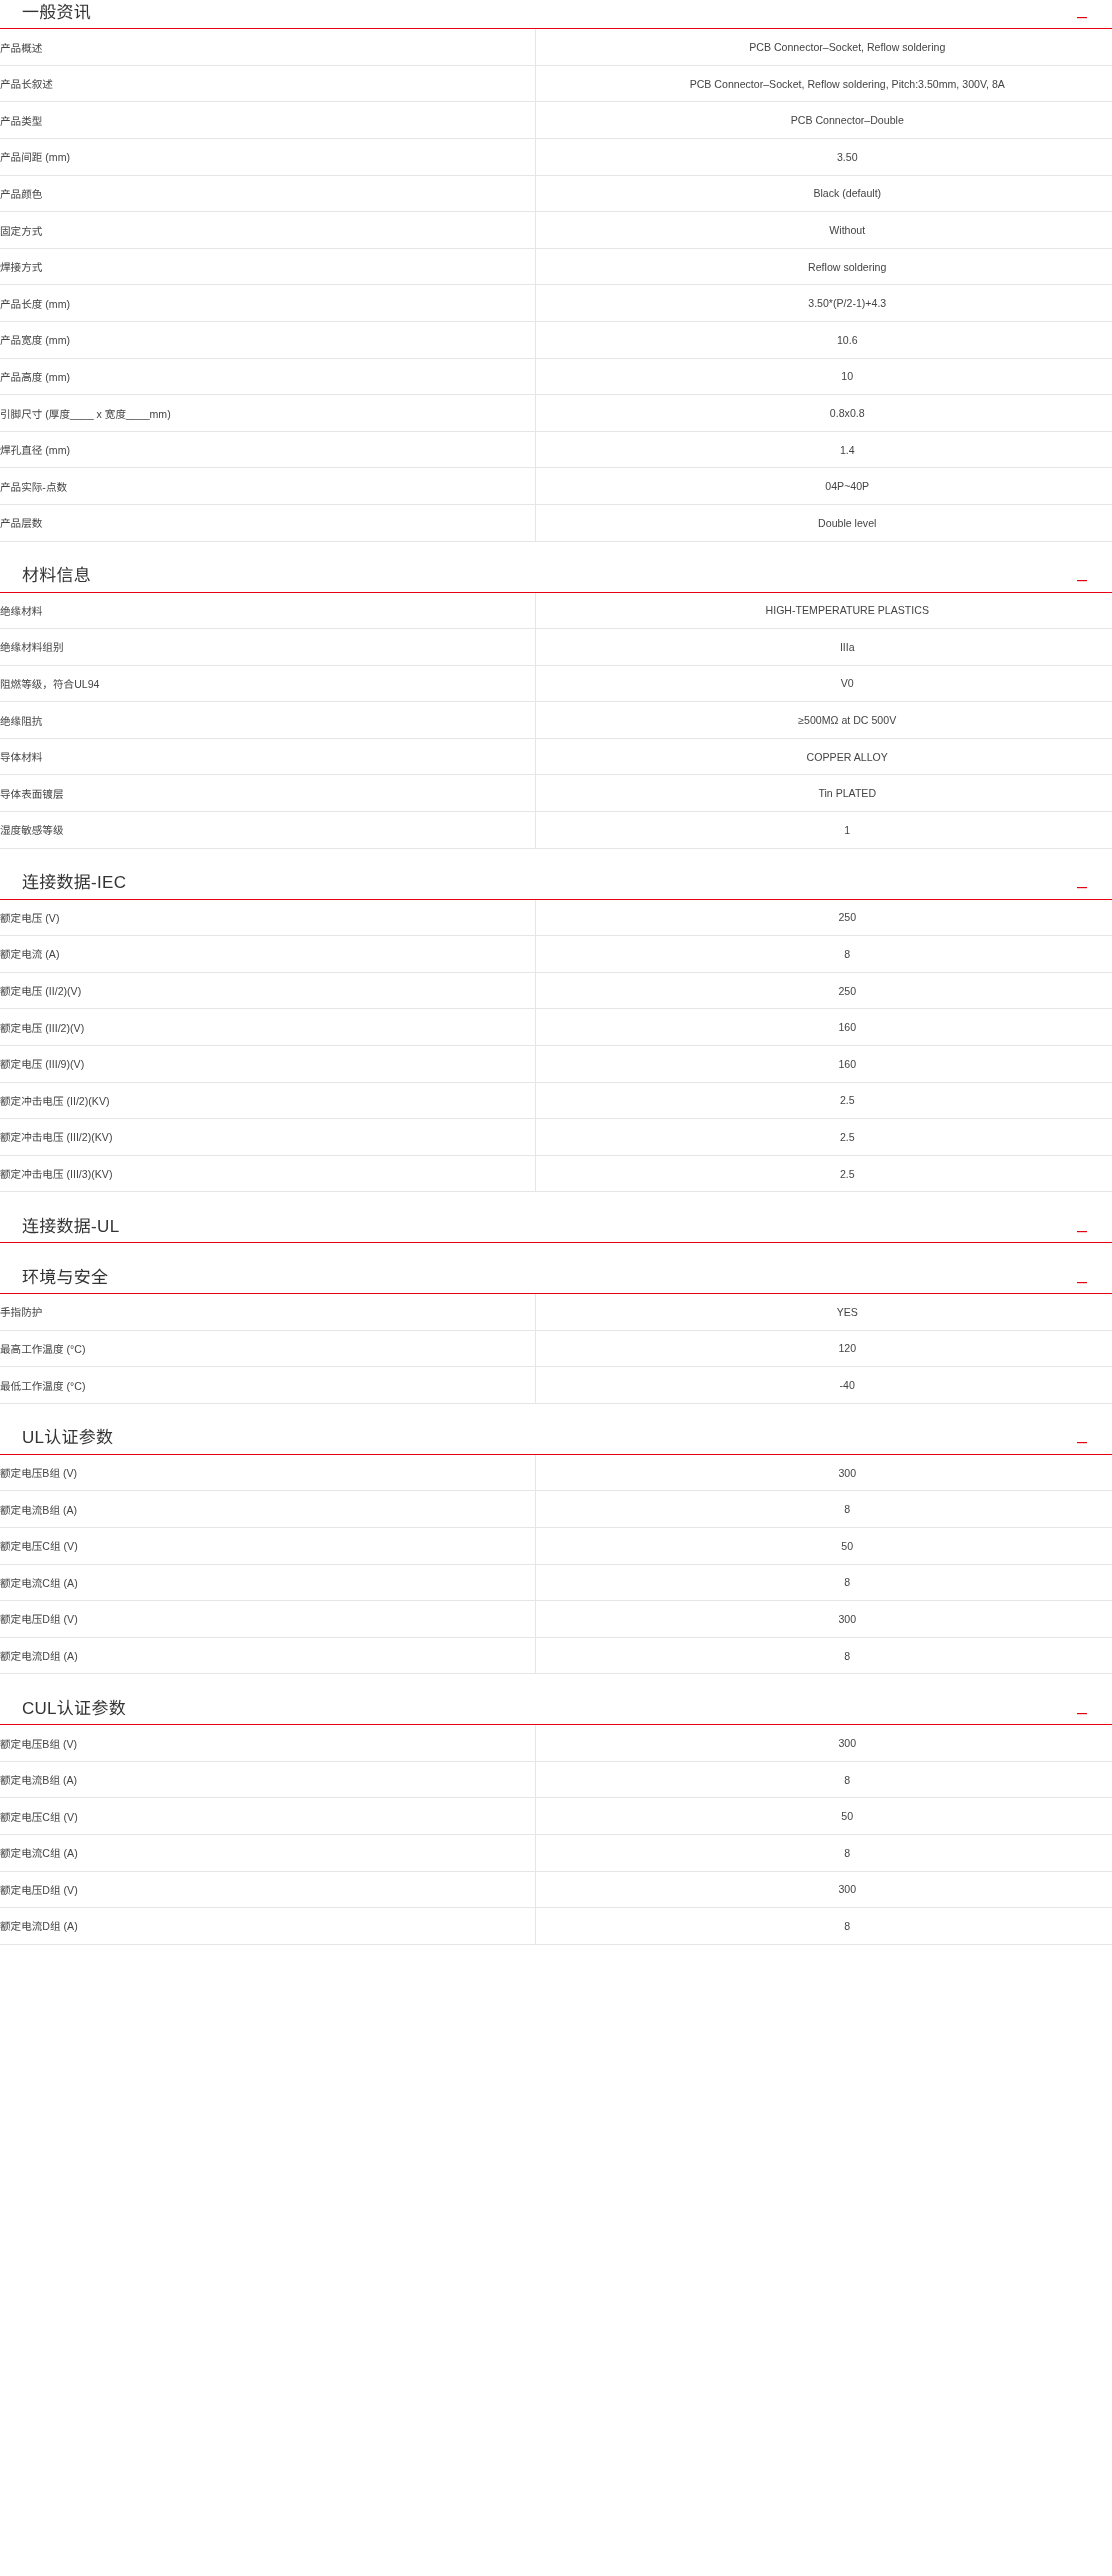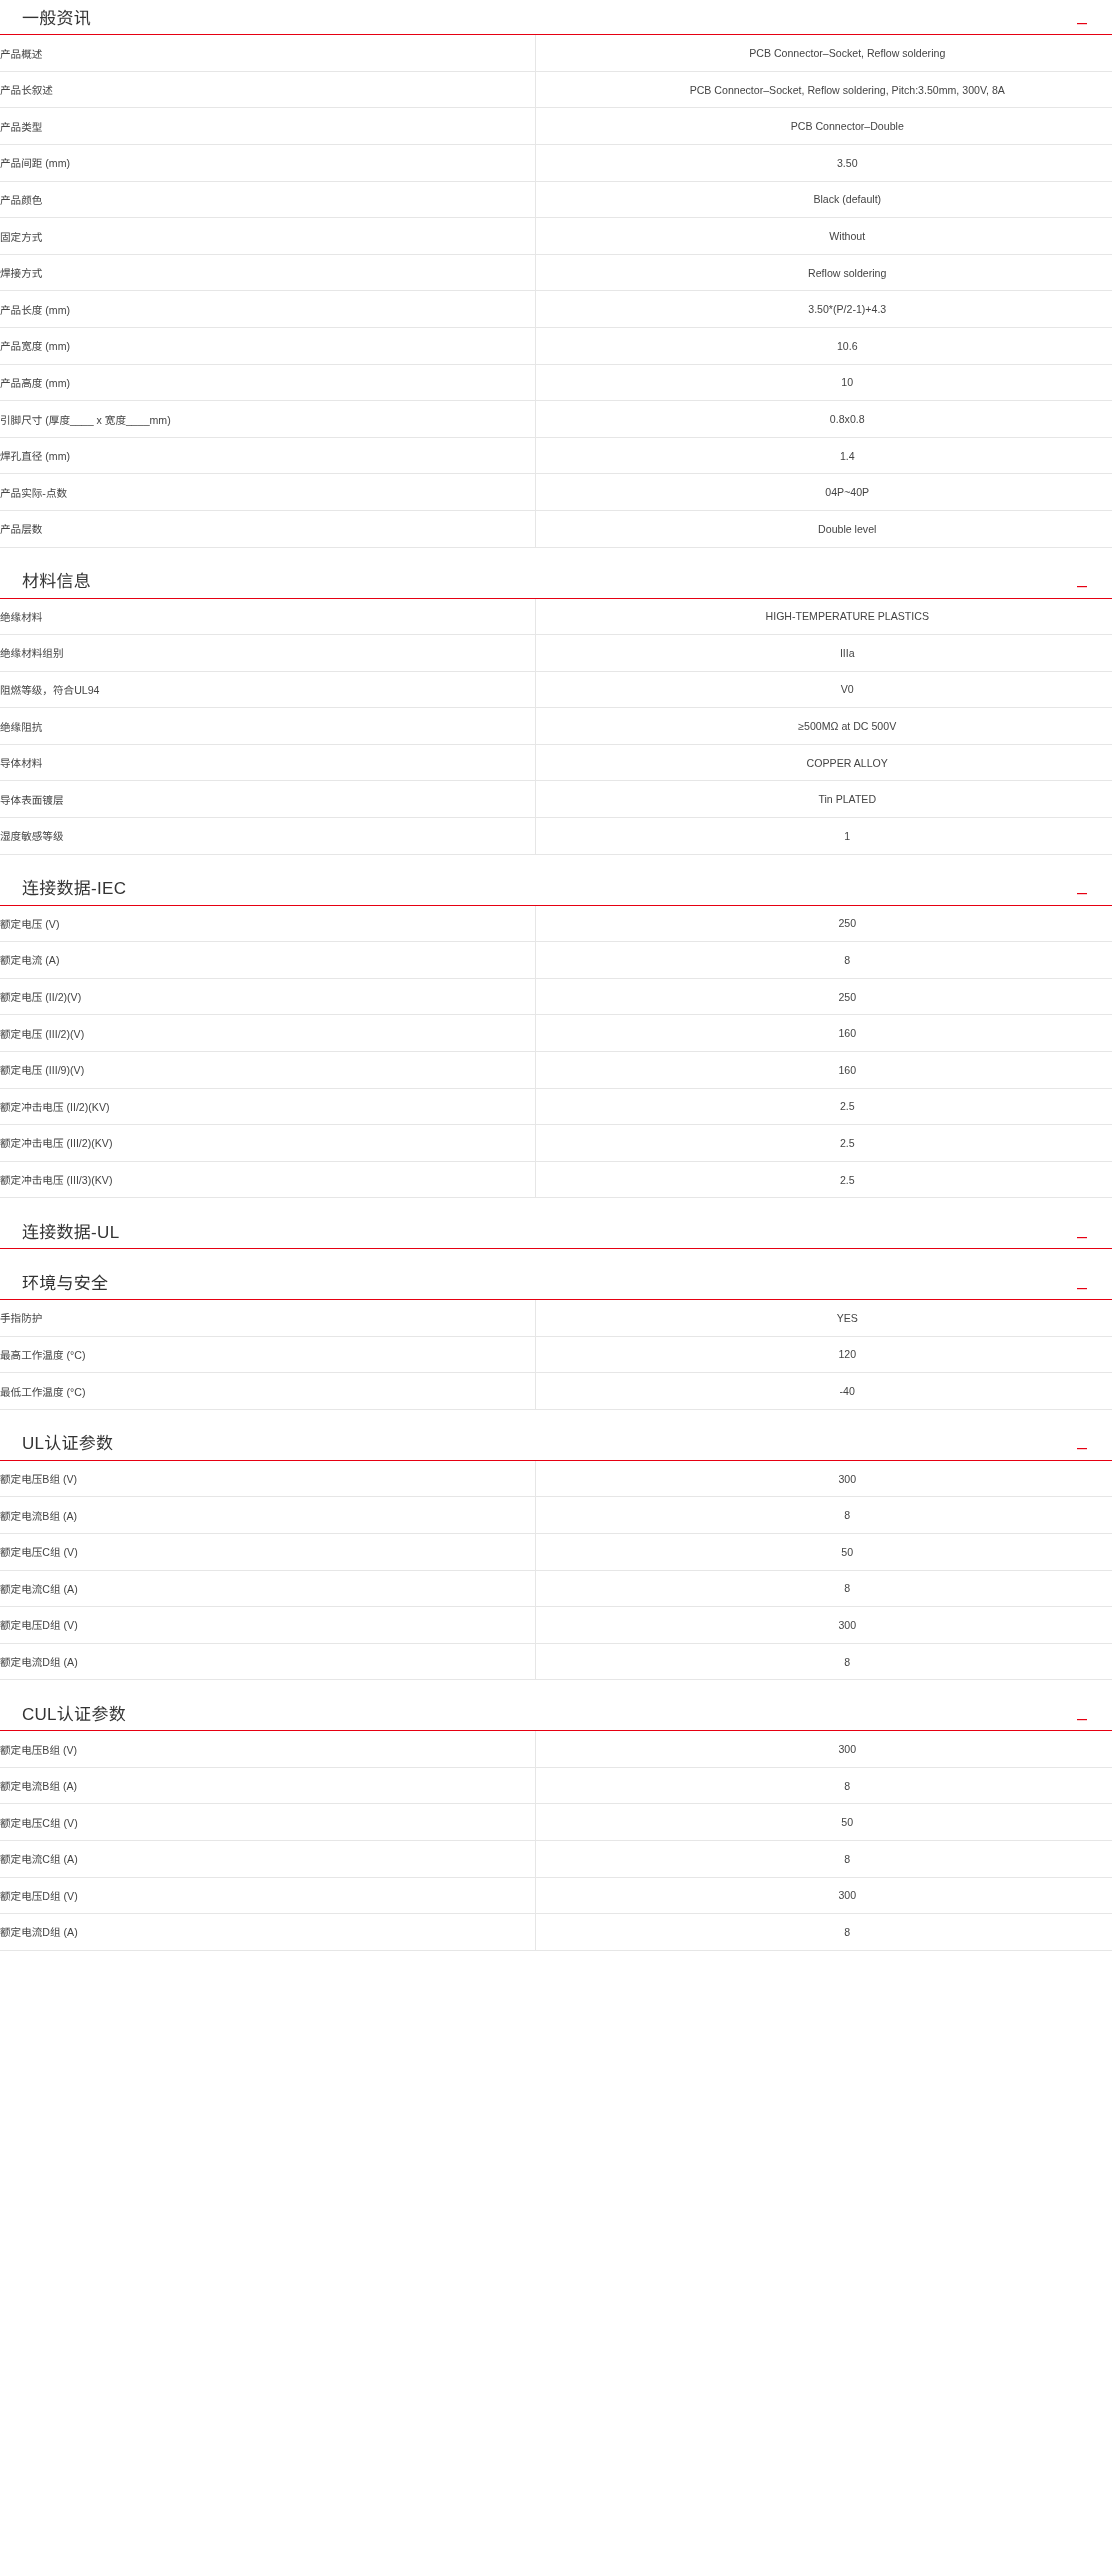--- a/index.html
+++ b/index.html
@@ -75,21 +75,21 @@
   td.spec-value {
     width: 624px;
     box-sizing: border-box;
     text-align: center;
     color: #4a4a4a;
     padding-left: 6.8px;
     padding-right: 6.8px;
   }
   
   .spec-section.first .section-header {
-    padding-top: 9px;
+    padding-top: 3px;
   }
 </style>
 </head>
 <body>
 
 <div class="page">
   <div id="sections-root">
       <div class="spec-section first">
         <div class="section-header">
           <h2 class="section-title">一般资讯</h2>

